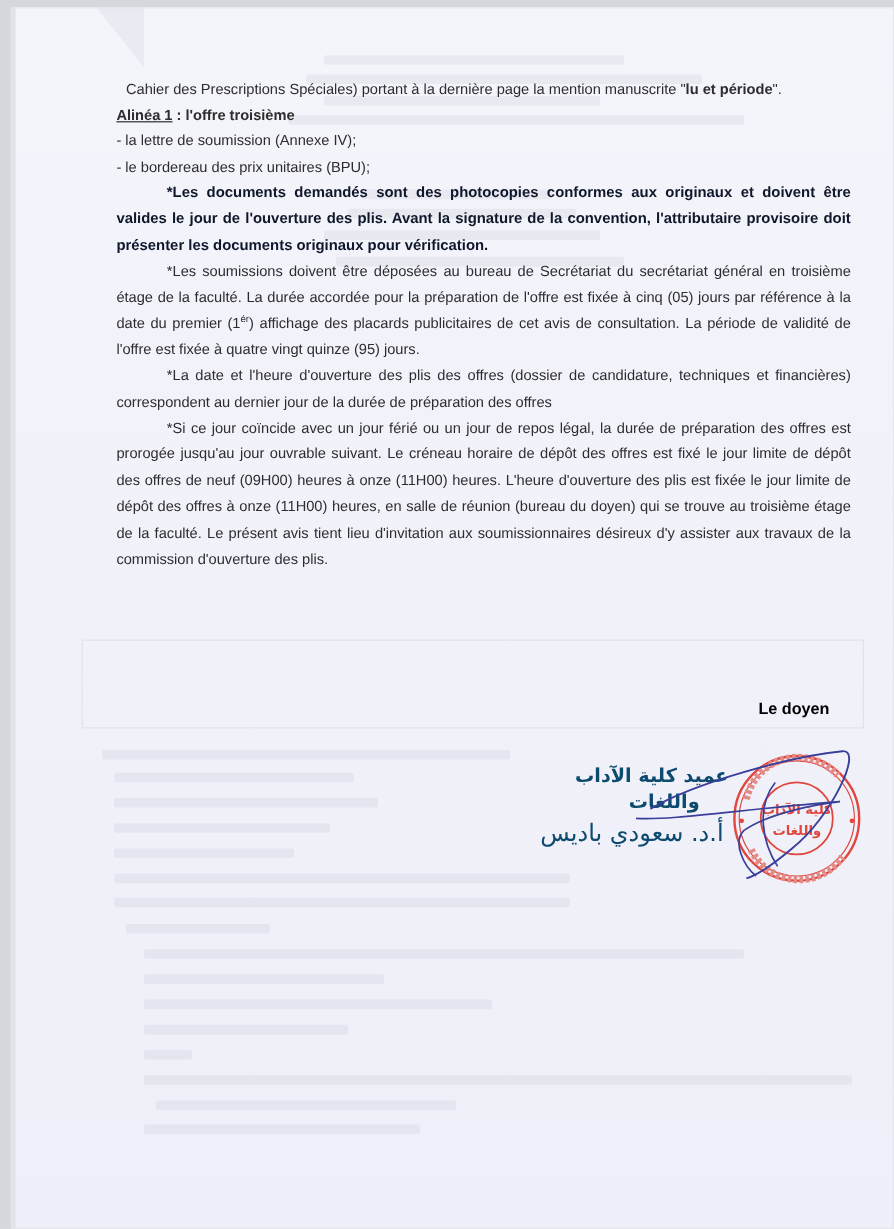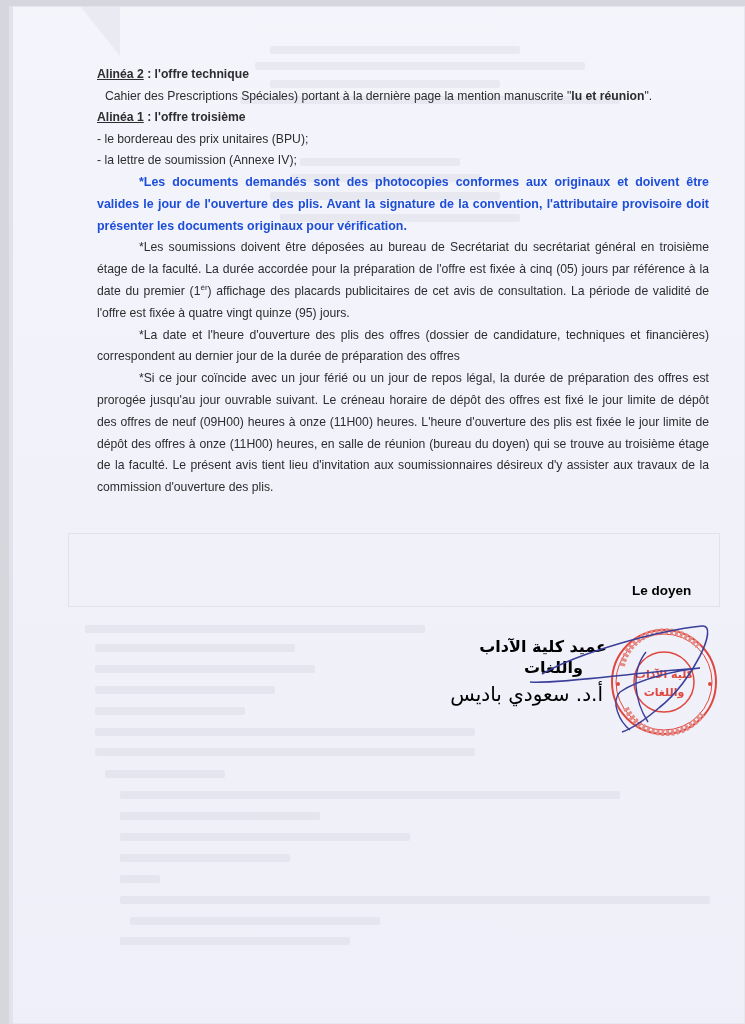--- a/index.html
+++ b/index.html
@@ -78,21 +78,21 @@
     }
     .content p { margin: 0; }
     .heading { font-weight: bold; }
     .heading .u { text-decoration: underline; }
     .indent-cont { padding-left: 8px; }
     .para {
       text-align: justify;
       text-indent: 42px;
       line-height: 21.8px;
     }
-    .para.bold { font-weight: bold; font-size: 12.4px; color: #1d4ed8; }
+    .para.bold { font-weight: bold; font-size: 12.4px; color: #0f172a; }
     .sp-a { margin-top: 1px; }
     .sp-b { margin-top: 7px; }
     .sp-c { margin-top: 8px; }
     .sp-d { margin-top: 6px; }
     .sup { font-size: 8px; vertical-align: super; line-height: 0; }
 
     .signature-title {
       position: absolute;
       left: 632px;
       top: 583px;
@@ -105,21 +105,21 @@
     .stamp-area {
       position: absolute;
       left: 470px;
       top: 612px;
       width: 265px;
       height: 130px;
     }
     .arabic-line {
       position: absolute;
       font-family: "DejaVu Sans", sans-serif;
-      color: #000000;
+      color: #0c4a6e;
       white-space: nowrap;
       direction: rtl;
     }
     .ar1 { right: 128px; top: 25px; font-size: 16px; font-weight: bold; }
     .ar2 { right: 152px; top: 46px; font-size: 16px; font-weight: bold; }
     .ar3 { right: 132px; top: 70px; font-size: 20px; }
     .stamp-svg {
       position: absolute;
       left: 128px;
       top: 4px;
@@ -155,26 +155,25 @@
     <div class="ghost-line" style="left:120px;top:812px;width:200px;"></div>
     <div class="ghost-line" style="left:120px;top:833px;width:290px;"></div>
     <div class="ghost-line" style="left:120px;top:854px;width:170px;"></div>
     <div class="ghost-line" style="left:120px;top:875px;width:40px;"></div>
     <div class="ghost-line" style="left:120px;top:896px;width:590px;"></div>
     <div class="ghost-line" style="left:130px;top:917px;width:250px;"></div>
     <div class="ghost-line" style="left:120px;top:937px;width:230px;"></div>
   </div>
 
   <div class="content">
-    <p class="heading"><span class="u">Alinéa 2</span><span> : </span><span>l'offre technique</span></p>
-    <p class="indent-cont"><span>Cahier des Prescriptions Spéciales) portant à la dernière page la mention manuscrite "</span><b>lu et réunion</b><span>".</span></p>
+    <p class="indent-cont"><span>Cahier des Prescriptions Spéciales) portant à la dernière page la mention manuscrite "</span><b>lu et période</b><span>".</span></p>
 
     <p class="heading"><span class="u">Alinéa 1</span><span> : </span><span>l'offre troisième</span></p>
+    <p>- la lettre de soumission (Annexe IV);</p>
     <p>- le bordereau des prix unitaires (BPU);</p>
-    <p>- la lettre de soumission (Annexe IV);</p>
 
     <p class="para bold sp-a">*Les documents demandés sont des photocopies conformes aux originaux et doivent être valides le jour de l'ouverture des plis. Avant la signature de la convention, l'attributaire provisoire doit présenter les documents originaux pour vérification.</p>
 
     <p class="para sp-b"><span>*Les soumissions doivent être déposées au bureau de  Secrétariat du secrétariat  général en troisième étage de la faculté. La durée accordée pour la préparation de l'offre est fixée à cinq (05) jours par référence à la date du premier (1</span><span class="sup">ér</span><span>) affichage des placards publicitaires de cet avis de consultation. La période de validité de l'offre est fixée à quatre vingt quinze (95) jours.</span></p>
 
     <p class="para sp-c">*La date et l'heure d'ouverture des plis des offres (dossier de candidature, techniques et financières) correspondent au dernier jour de la durée de préparation des offres</p>
 
     <p class="para sp-d">*Si ce jour coïncide avec un jour férié ou un jour de repos légal, la durée de préparation des offres est prorogée jusqu'au jour ouvrable suivant. Le créneau horaire de dépôt des offres est fixé le jour limite de dépôt des offres de neuf (09H00) heures à onze (11H00) heures. L'heure d'ouverture des plis est fixée le jour limite de dépôt des offres à onze (11H00) heures, en salle de réunion (bureau du doyen) qui se trouve au troisième étage de la faculté. Le présent avis tient lieu d'invitation aux soumissionnaires désireux d'y assister aux travaux de la commission d'ouverture des plis.</p>
   </div>
 

